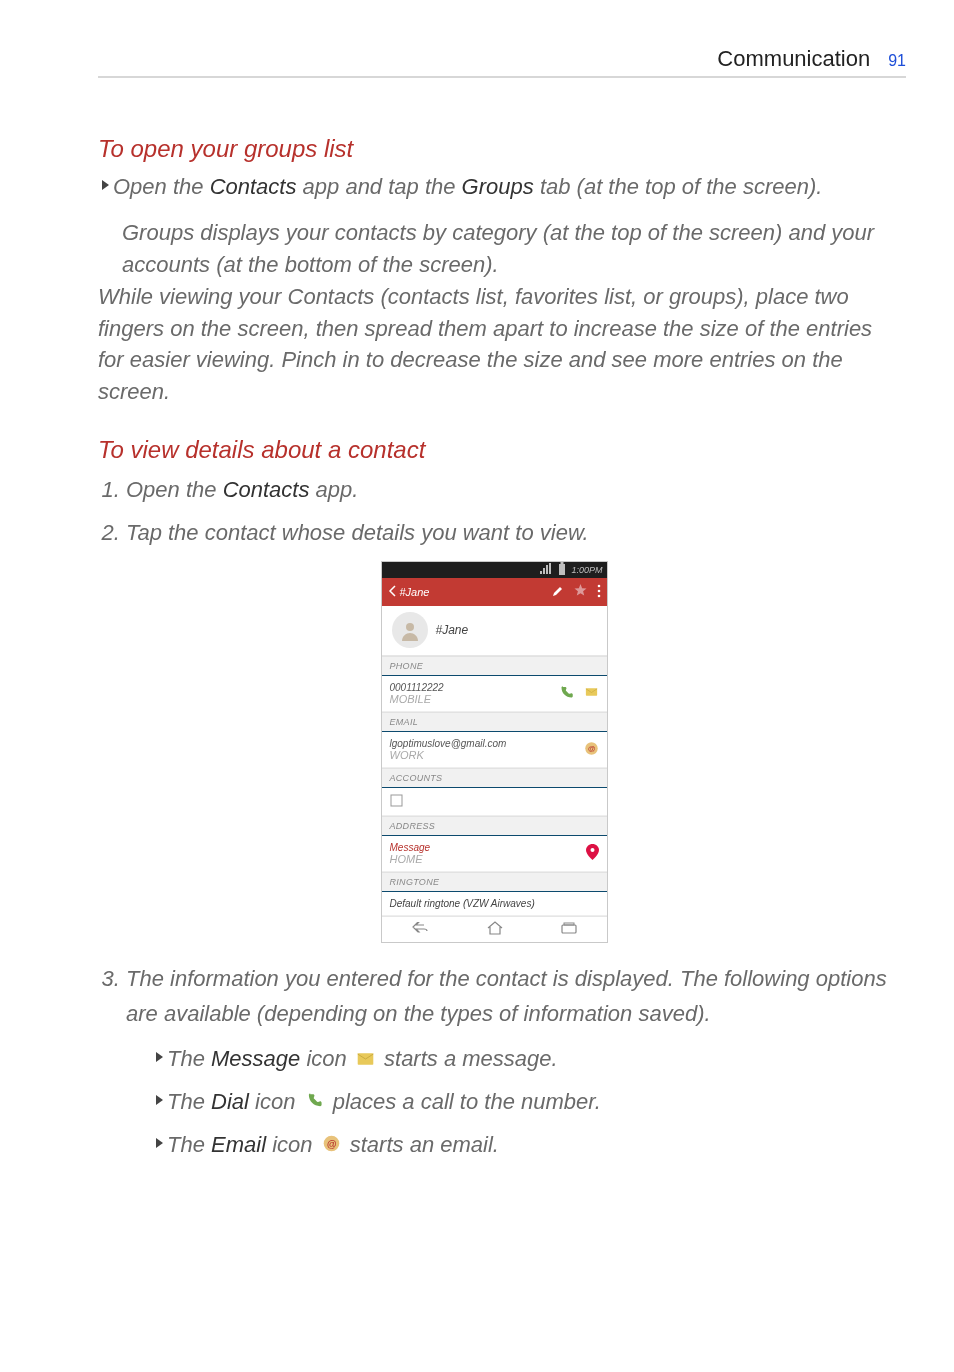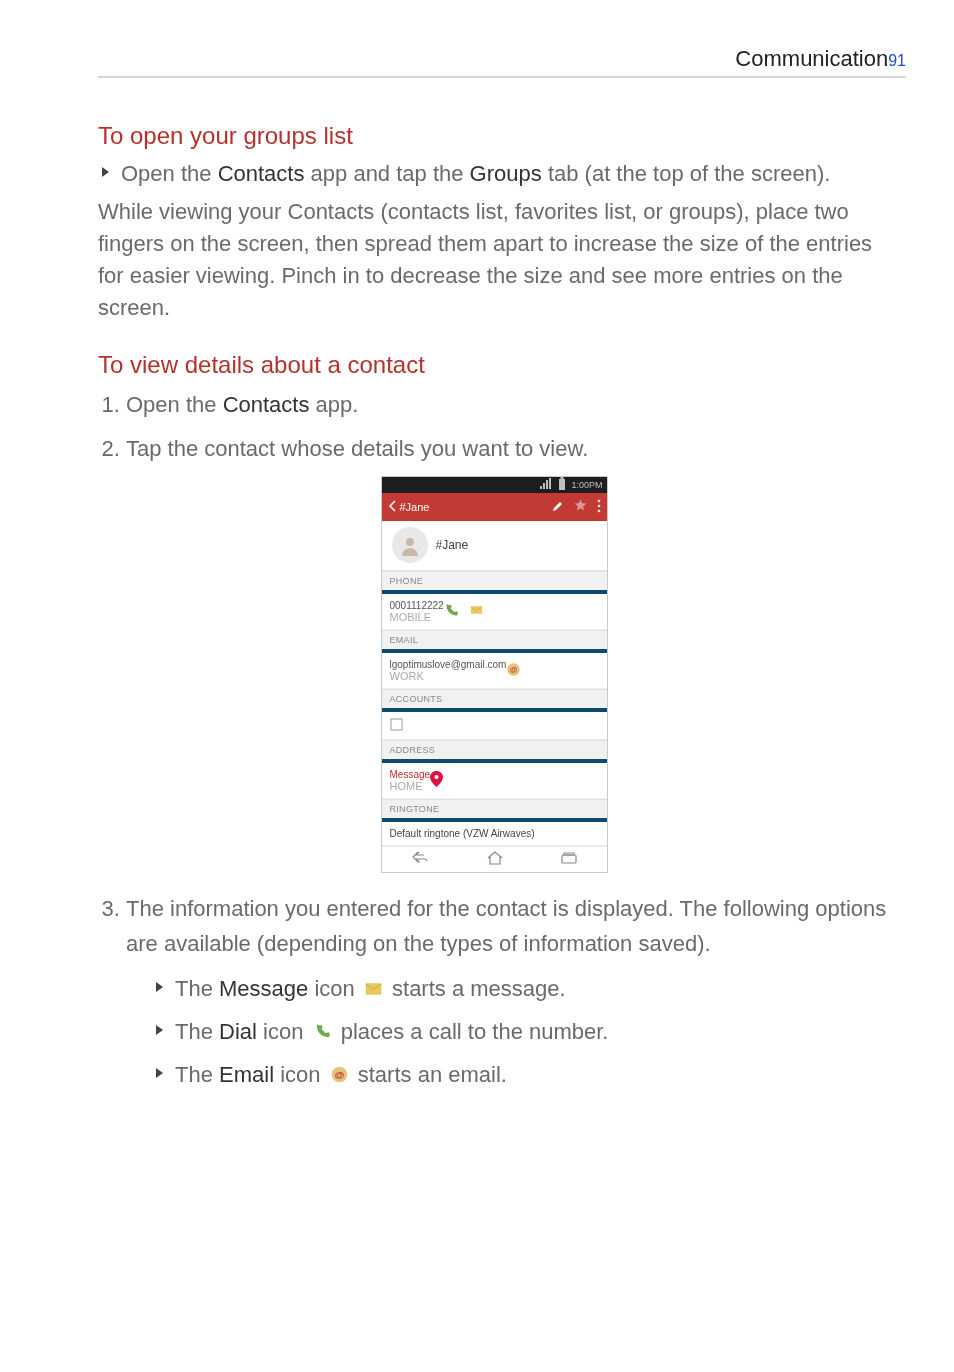--- a/index.html
+++ b/index.html
@@ -15,46 +15,48 @@
     position: absolute;
     top: 48px;
     left: 98px;
     right: 48px;
     border-bottom: 2px solid #d7d7d7;
     height: 30px;
     display: flex;
     justify-content: flex-end;
     align-items: flex-end;
     padding-bottom: 4px;
+    gap: 18px;
     font-size: 22px;
     color: #222;
   }
   .header .pgnum { font-size: 16px; color: #1d4ed8; position: relative; top: -2px;}
   .content {
     position: absolute;
-    top: 122px;
+    top: 135px;
     left: 98px;
     right: 64px;
+    font-style: italic;
   }
   .sec-head {
     color: #b7312c;
     font-size: 24px;
     margin-top: 28px;
     margin-bottom: 8px;
   }
   .sec-head.first { margin-top: 0; }
   .body-text {
     font-size: 22px;
     line-height: 1.45;
     color: #6a6a6a;
   }
   .bold { color: #333; font-weight: 500; }
   .bullet-row {
     display: flex;
-    gap: 12px;
+    gap: 4px;
     margin-left: 4px;
     margin-bottom: 6px;
   }
   .bullet-row .tri {
     flex-shrink: 0;
     margin-top: 9px;
     width: 0; height: 0;
     border-top: 5px solid transparent;
     border-bottom: 5px solid transparent;
     border-left: 7px solid #444;
@@ -99,25 +101,25 @@
     height: 50px; display: flex; align-items: center;
     padding-left: 10px; gap: 8px;
     border-bottom: 1px solid #e6e6e6;
   }
   .phone .hero .avatar {
     width: 36px; height: 36px; border-radius: 18px;
     background: #e8e8e8; display:flex; align-items:center; justify-content:center;
   }
   .phone .section-label {
     background: #f1f1f1; padding: 4px 8px; font-size: 9px; color: #888;
-    border-top: 1px solid #e2e2e2; border-bottom: 4px solid #0c4a6e;
+    border-top: 1px solid #e2e2e2; border-bottom: 1px solid #0c4a6e;
     letter-spacing: 0.3px;
   }
   .phone .row {
-    padding: 6px 8px; display: flex; align-items:center;
+    padding: 6px 8px; display: flex; justify-content: space-between; align-items:center;
     border-bottom: 1px solid #eee;
   }
   .phone .row .txt { display:flex; flex-direction: column; }
   .phone .row .label { font-size: 11px; color: #aaa; }
   .phone .row .value { font-size: 10px; color: #555; }
   .phone .row .acts { display: flex; gap: 10px; }
   .phone .navbar {
     height: 26px; display:flex; justify-content: space-around; align-items:center;
     border-top: 1px solid #e6e6e6;
   }
@@ -134,20 +136,21 @@
 
 <div class="content">
 
   <div class="sec-head first">To open your groups list</div>
   <div class="bullet-row">
     <div class="tri"></div>
     <div class="body-text">
       <span>Open the </span><span class="bold">Contacts</span><span> app and tap the </span><span class="bold">Groups</span><span> tab (at the top of the screen).</span>
     </div>
   </div>
+  <div class="body-text indent-para">Groups displays your contacts by category (at the top of the screen) and your accounts (at the bottom of the screen).</div>
 
   <div class="body-text">While viewing your Contacts (contacts list, favorites list, or groups), place two fingers on the screen, then spread them apart to increase the size of the entries for easier viewing. Pinch in to decrease the size and see more entries on the screen.</div>
 
   <div class="sec-head">To view details about a contact</div>
   <ol class="steps">
     <li>
       <span>Open the </span><span class="bold">Contacts</span><span> app.</span>
     </li>
     <li>Tap the contact whose details you want to view.</li>
   </ol>

